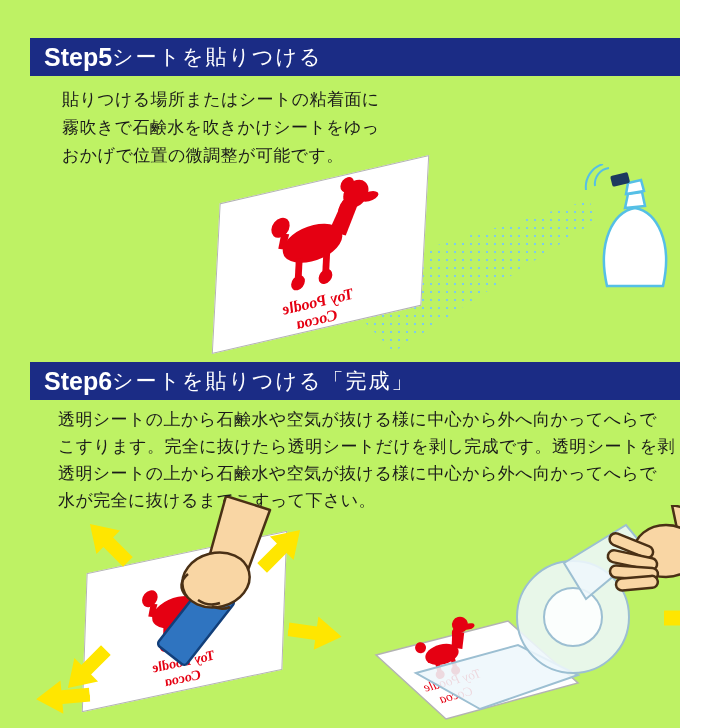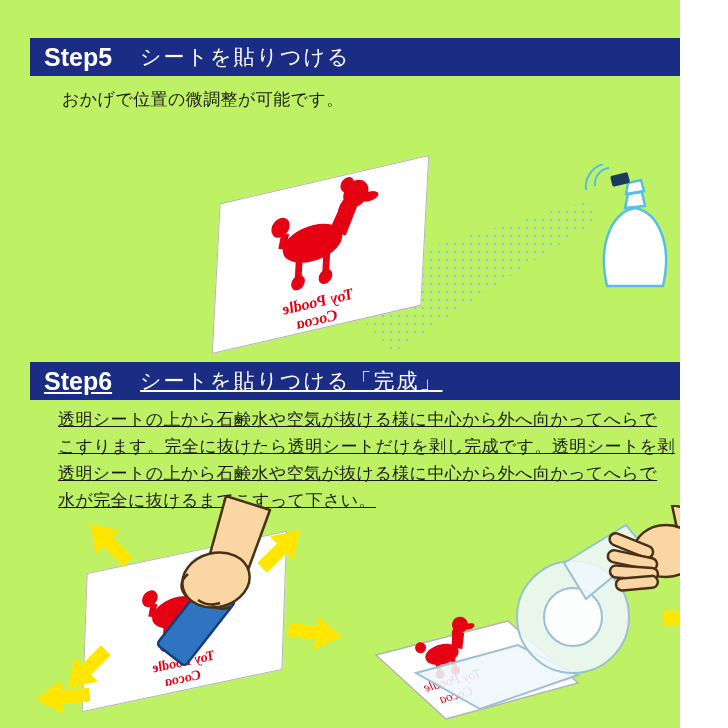--- a/index.html
+++ b/index.html
@@ -7,21 +7,21 @@
   .page {
     position:relative; width:680px; height:728px; background:#bef264;
     overflow:hidden; font-family:"Liberation Sans", sans-serif;
   }
   
   .step-bar {
     position:absolute; left:30px; width:668px; height:38px;
     background:#1b2c85; color:#fff; display:flex; align-items:center;
   }
   .step-label { font-size:25px; font-weight:bold; margin-left:14px; }
-  .step-title { font-size:21px; margin-left:28px; letter-spacing:2px; }
+  .step-title { font-size:21px; letter-spacing:2px; }
   
   .para { position:absolute; color:#1a1a1a; font-size:17px; letter-spacing:.4px; }
   .para div { line-height:28px; }
   .para.tight div { line-height:27px; }
   
   .sheet {
     position:absolute; background:#fff; border:1.5px solid #b3b3b3;
     display:flex; flex-direction:column; align-items:center; justify-content:center; gap:2px;
   }
   .mirror {
@@ -47,20 +47,22 @@
 <body>
 
 <div class="page">
 
   <div class="step-bar" style="top:38px;">
     <span class="step-label">Step5</span>
     <span class="step-title">シートを貼りつける</span>
   </div>
 
   <div class="para" style="left:62px; top:86px;">
+    <div>貼りつける場所またはシートの粘着面に</div>
+    <div>霧吹きで石鹸水を吹きかけシートをゆっ</div>
     <div>おかげで位置の微調整が可能です。</div>
   </div>
 
   <div class="illu" style="left:205px; top:148px; width:495px; height:212px;">
 
     <div class="spray-fan" style="left:118px; top:52px; width:272px; height:152px;"></div>
 
     <div class="sheet" style="left:8px; top:34px; width:215px; height:145px; transform:rotate(-13deg) skewX(-16deg);">
       <svg class="poodle" viewBox="0 0 120 90" style="width:150px;">
         <g fill="#e50012">
@@ -91,26 +93,26 @@
       </g>
       <g fill="#ffffff" stroke="#55bfe6" stroke-width="2.5">
         <path d="M22,122 C12,78 28,48 50,44 C72,48 88,78 78,122 Z"></path>
         <polygon points="40,44 60,42 57,28 43,30"></polygon>
         <polygon points="41,30 59,27 56,16 43,19"></polygon>
       </g>
       <rect x="26" y="10" width="18" height="11" rx="2" transform="rotate(-14 35 15)" fill="#1d3a5f"></rect>
     </svg>
   </div>
 
-  <div class="step-bar" style="top:362px;text-decoration:underline;">
+  <div class="step-bar" style="top:362px;">
     <span class="step-label">Step6</span>
     <span class="step-title">シートを貼りつける「完成」</span>
   </div>
 
-  <div class="para tight" style="left:58px; top:406px;text-decoration:underline;">
+  <div class="para tight" style="left:58px; top:406px;">
     <div>透明シートの上から石鹸水や空気が抜ける様に中心から外へ向かってへらで</div>
     <div>こすります。完全に抜けたら透明シートだけを剥し完成です。透明シートを剥</div>
     <div>透明シートの上から石鹸水や空気が抜ける様に中心から外へ向かってへらで</div>
     <div>水が完全に抜けるまでこすって下さい。</div>
   </div>
 
   <div class="illu" style="left:40px; top:518px; width:305px; height:205px;">
 
     <div class="sheet" style="left:42px; top:36px; width:205px; height:135px; transform:rotate(-12deg) skewX(-14deg); justify-content:flex-end; padding-bottom:4px;">
       <svg class="poodle" viewBox="0 0 120 90" style="width:120px;">

